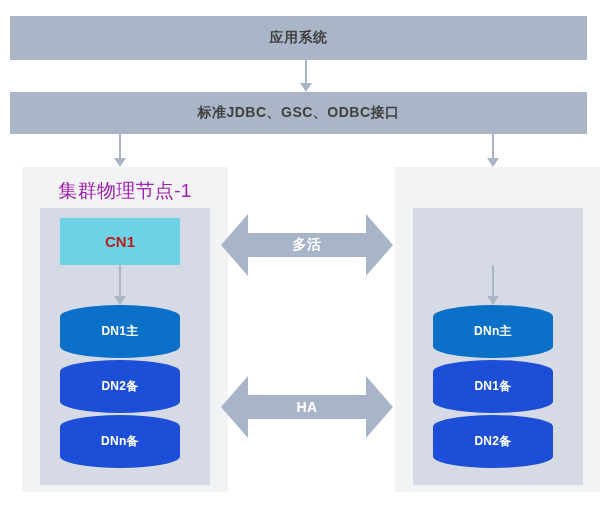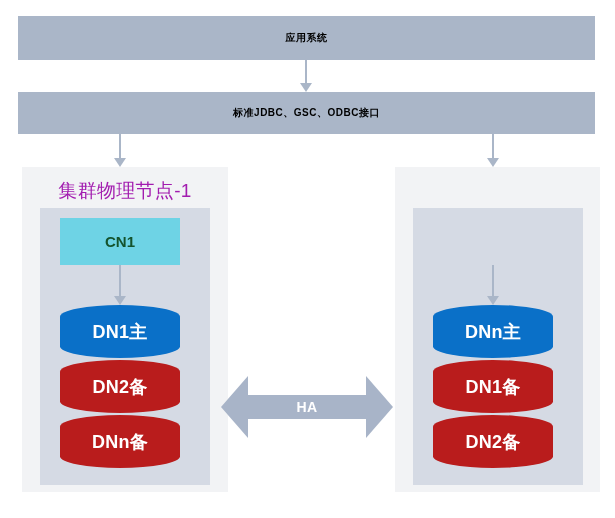--- a/index.html
+++ b/index.html
@@ -15,26 +15,26 @@
     position: relative;
     width: 615px;
     height: 518px;
     background: #ffffff;
     overflow: hidden;
   }
 
   
   .topbar {
     position: absolute;
-    left: 18px;
+    left: 10px;
     width: 577px;
     background: #aab6c8;
-    color: #000000;
-    font-weight: bold;
-    font-size: 10px;
+    color: #404040;
+    font-weight: bold;
+    font-size: 14px;
     display: flex;
     align-items: center;
     justify-content: center;
     letter-spacing: 0.5px;
   }
   .topbar.app-bar   { top: 16px; height: 44px; }
   .topbar.iface-bar { top: 92px; height: 42px; }
 
   
   .vconn {
@@ -92,21 +92,21 @@
   }
 
   
   .cn-box {
     position: absolute;
     top: 10px;
     left: 20px;
     width: 120px;
     height: 47px;
     background: #6ed3e5;
-    color: #14532d;
+    color: #b91c1c;
     font-size: 15px;
     font-weight: bold;
     display: flex;
     align-items: center;
     justify-content: center;
   }
 
   
   .cn-dn-conn {
     position: absolute;
@@ -120,26 +120,26 @@
   .cylinder {
     position: absolute;
     left: 20px;
     width: 120px;
     height: 53px;
     border-radius: 50% / 22%;
     display: flex;
     align-items: center;
     justify-content: center;
     color: #ffffff;
-    font-size: 18px;
+    font-size: 12px;
     font-weight: bold;
     letter-spacing: 0.3px;
   }
   .cylinder.primary { background: #0a70c8; }
-  .cylinder.standby { background: #b91c1c; }
+  .cylinder.standby { background: #1d4ed8; }
   .cyl-1 { top: 97px; }
   .cyl-2 { top: 152px; }
   .cyl-3 { top: 207px; }
 
   
   .dbl-arrow {
     position: absolute;
     height: 62px;
   }
   .dbl-arrow .bar {
@@ -258,20 +258,26 @@
         <span>DN1备</span>
       </div>
 
       <div class="cylinder standby cyl-3">
         <span>DN2备</span>
       </div>
 
     </div>
   </div>
 
+  <div class="dbl-arrow" style="left:221px; top:214px; width:172px;">
+    <div class="tip left"></div>
+    <div class="bar"></div>
+    <div class="tip right"></div>
+    <div class="arrow-label">多活</div>
+  </div>
 
   <div class="dbl-arrow" style="left:221px; top:376px; width:172px;">
     <div class="tip left"></div>
     <div class="bar"></div>
     <div class="tip right"></div>
     <div class="arrow-label">HA</div>
   </div>
 
 </div>
 

